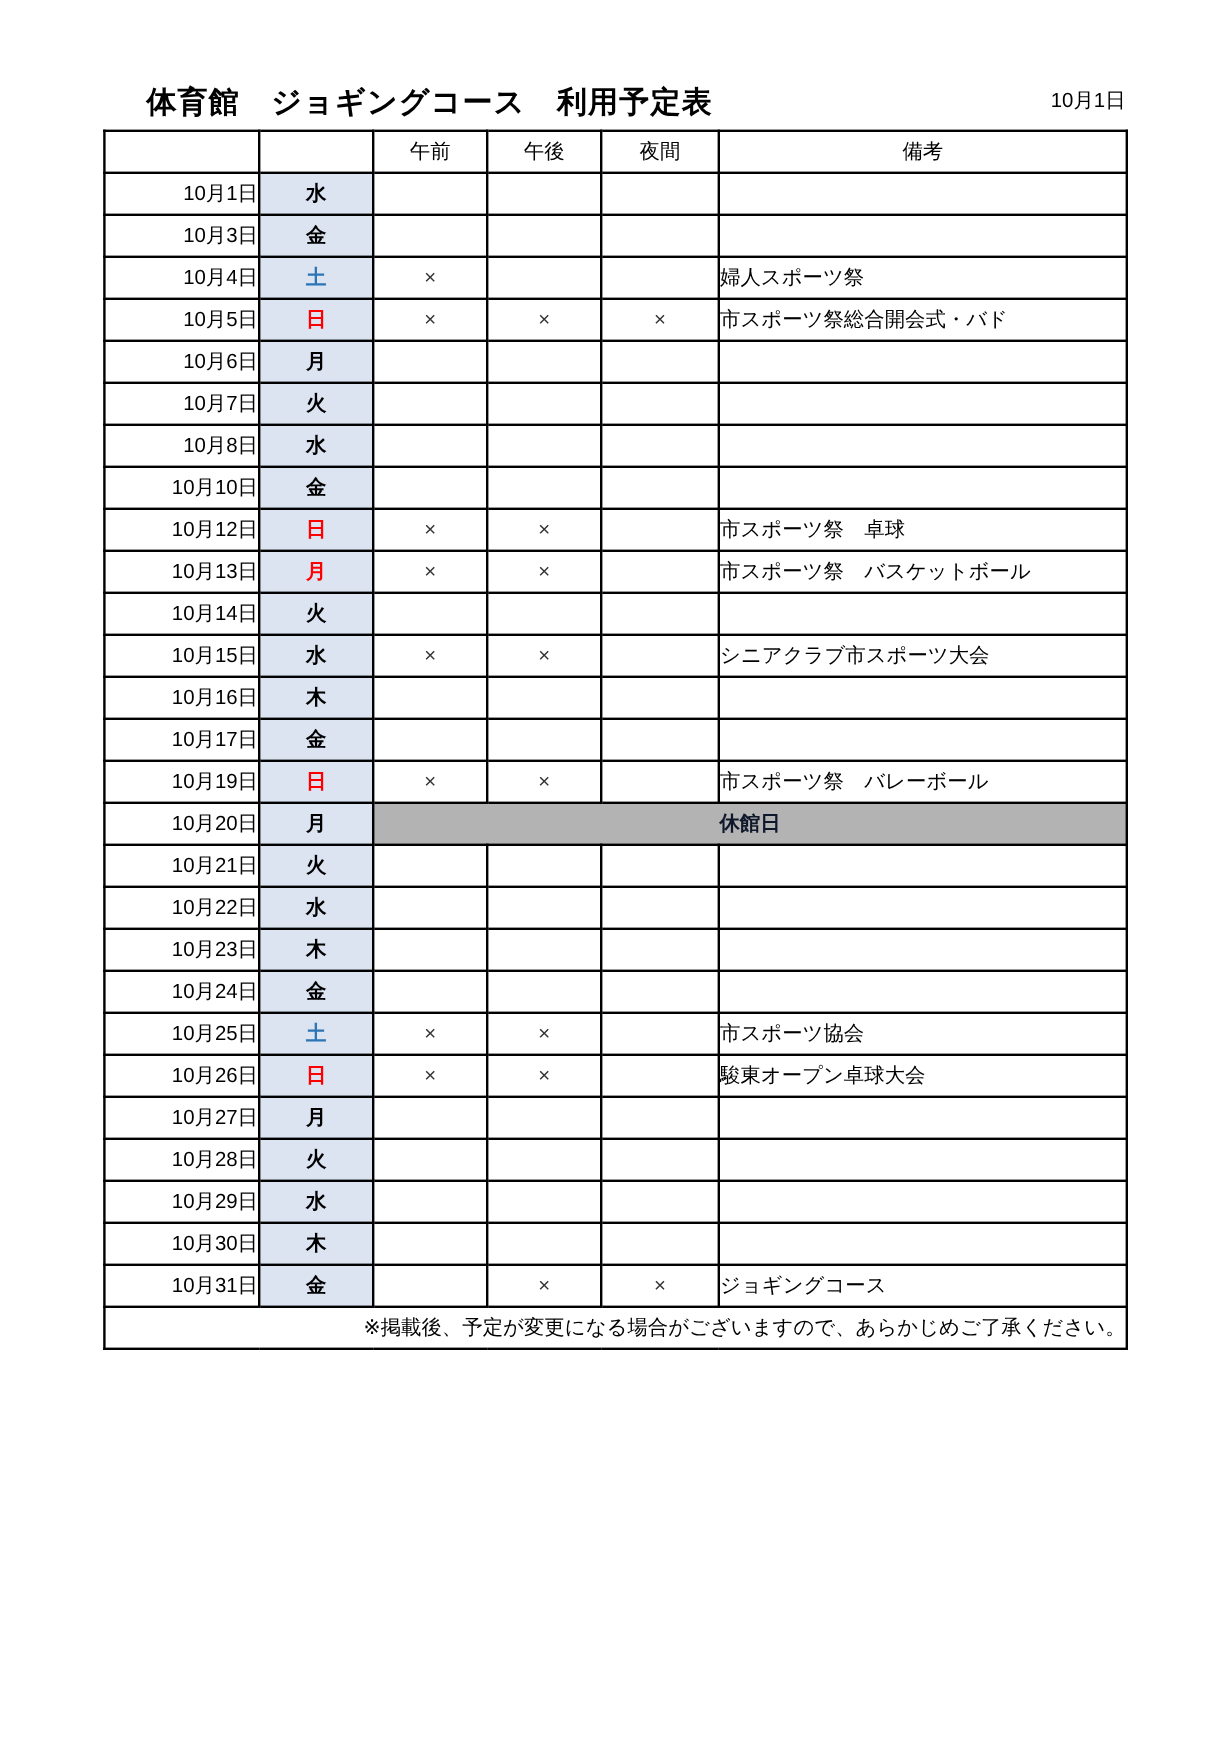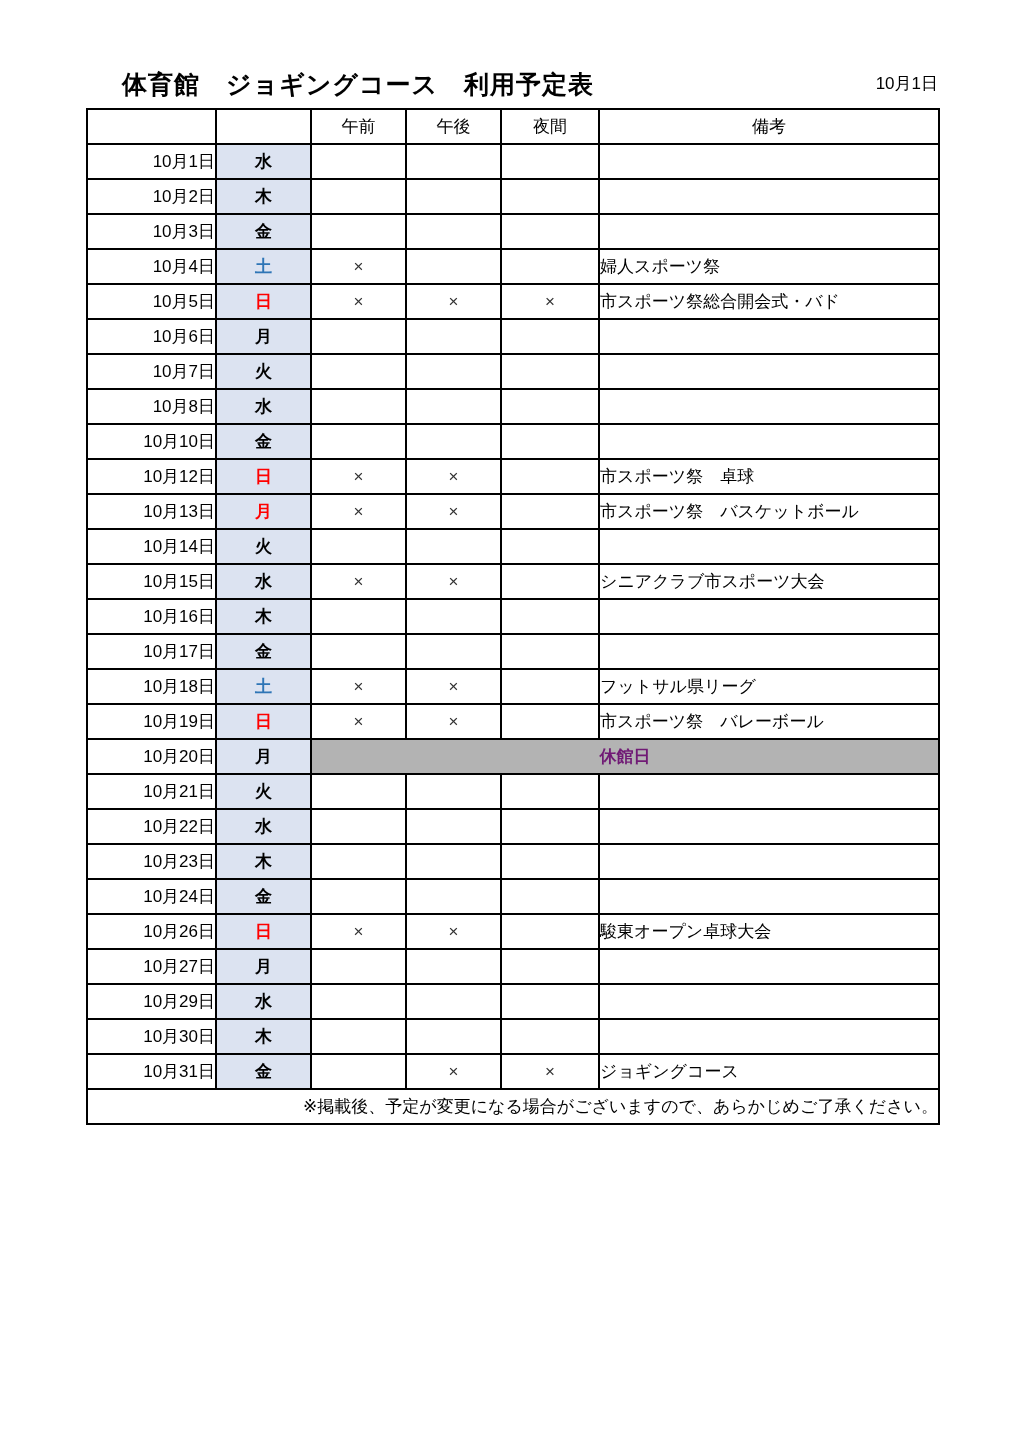--- a/index.html
+++ b/index.html
@@ -73,21 +73,21 @@
     text-align: center;
     color: #333333;
     font-size: 17px;
   }
   td.remark-cell {
     text-align: left;
     padding-left: 8px;
   }
   td.closed-cell {
     background: #b3b3b3;
-    color: #701a75;
+    color: #0f172a;
     font-weight: bold;
     text-align: center;
     font-size: 18px;
   }
   td.footer-cell {
     text-align: right;
     padding-left: 6px;
     font-size: 18px;
   }
 </style>
@@ -119,28 +119,20 @@
   <tbody id="schedule-rows">
       <tr>
         <td class="date-cell">10月1日</td>
         <td class="day-cell day-black">水</td>
         <td class="mark-cell"></td>
         <td class="mark-cell"></td>
         <td class="mark-cell"></td>
         <td class="remark-cell"></td>
       </tr>
       <tr>
-        <td class="date-cell">10月2日</td>
-        <td class="day-cell day-black">木</td>
-        <td class="mark-cell"></td>
-        <td class="mark-cell"></td>
-        <td class="mark-cell"></td>
-        <td class="remark-cell"></td>
-      </tr>
-      <tr>
         <td class="date-cell">10月3日</td>
         <td class="day-cell day-black">金</td>
         <td class="mark-cell"></td>
         <td class="mark-cell"></td>
         <td class="mark-cell"></td>
         <td class="remark-cell"></td>
       </tr>
       <tr>
         <td class="date-cell">10月4日</td>
         <td class="day-cell day-blue">土</td>
@@ -229,28 +221,20 @@
         <td class="mark-cell"></td>
         <td class="remark-cell"></td>
       </tr>
       <tr>
         <td class="date-cell">10月17日</td>
         <td class="day-cell day-black">金</td>
         <td class="mark-cell"></td>
         <td class="mark-cell"></td>
         <td class="mark-cell"></td>
         <td class="remark-cell"></td>
-      </tr>
-      <tr>
-        <td class="date-cell">10月18日</td>
-        <td class="day-cell day-blue">土</td>
-        <td class="mark-cell">×</td>
-        <td class="mark-cell">×</td>
-        <td class="mark-cell"></td>
-        <td class="remark-cell">フットサル県リーグ</td>
       </tr>
       <tr>
         <td class="date-cell">10月19日</td>
         <td class="day-cell day-red">日</td>
         <td class="mark-cell">×</td>
         <td class="mark-cell">×</td>
         <td class="mark-cell"></td>
         <td class="remark-cell">市スポーツ祭　バレーボール</td>
       </tr>
       <tr>
@@ -284,30 +268,46 @@
       </tr>
       <tr>
         <td class="date-cell">10月24日</td>
         <td class="day-cell day-black">金</td>
         <td class="mark-cell"></td>
         <td class="mark-cell"></td>
         <td class="mark-cell"></td>
         <td class="remark-cell"></td>
       </tr>
       <tr>
+        <td class="date-cell">10月25日</td>
+        <td class="day-cell day-blue">土</td>
+        <td class="mark-cell">×</td>
+        <td class="mark-cell">×</td>
+        <td class="mark-cell"></td>
+        <td class="remark-cell">市スポーツ協会</td>
+      </tr>
+      <tr>
         <td class="date-cell">10月26日</td>
         <td class="day-cell day-red">日</td>
         <td class="mark-cell">×</td>
         <td class="mark-cell">×</td>
         <td class="mark-cell"></td>
         <td class="remark-cell">駿東オープン卓球大会</td>
       </tr>
       <tr>
         <td class="date-cell">10月27日</td>
         <td class="day-cell day-black">月</td>
+        <td class="mark-cell"></td>
+        <td class="mark-cell"></td>
+        <td class="mark-cell"></td>
+        <td class="remark-cell"></td>
+      </tr>
+      <tr>
+        <td class="date-cell">10月28日</td>
+        <td class="day-cell day-black">火</td>
         <td class="mark-cell"></td>
         <td class="mark-cell"></td>
         <td class="mark-cell"></td>
         <td class="remark-cell"></td>
       </tr>
       <tr>
         <td class="date-cell">10月29日</td>
         <td class="day-cell day-black">水</td>
         <td class="mark-cell"></td>
         <td class="mark-cell"></td>

